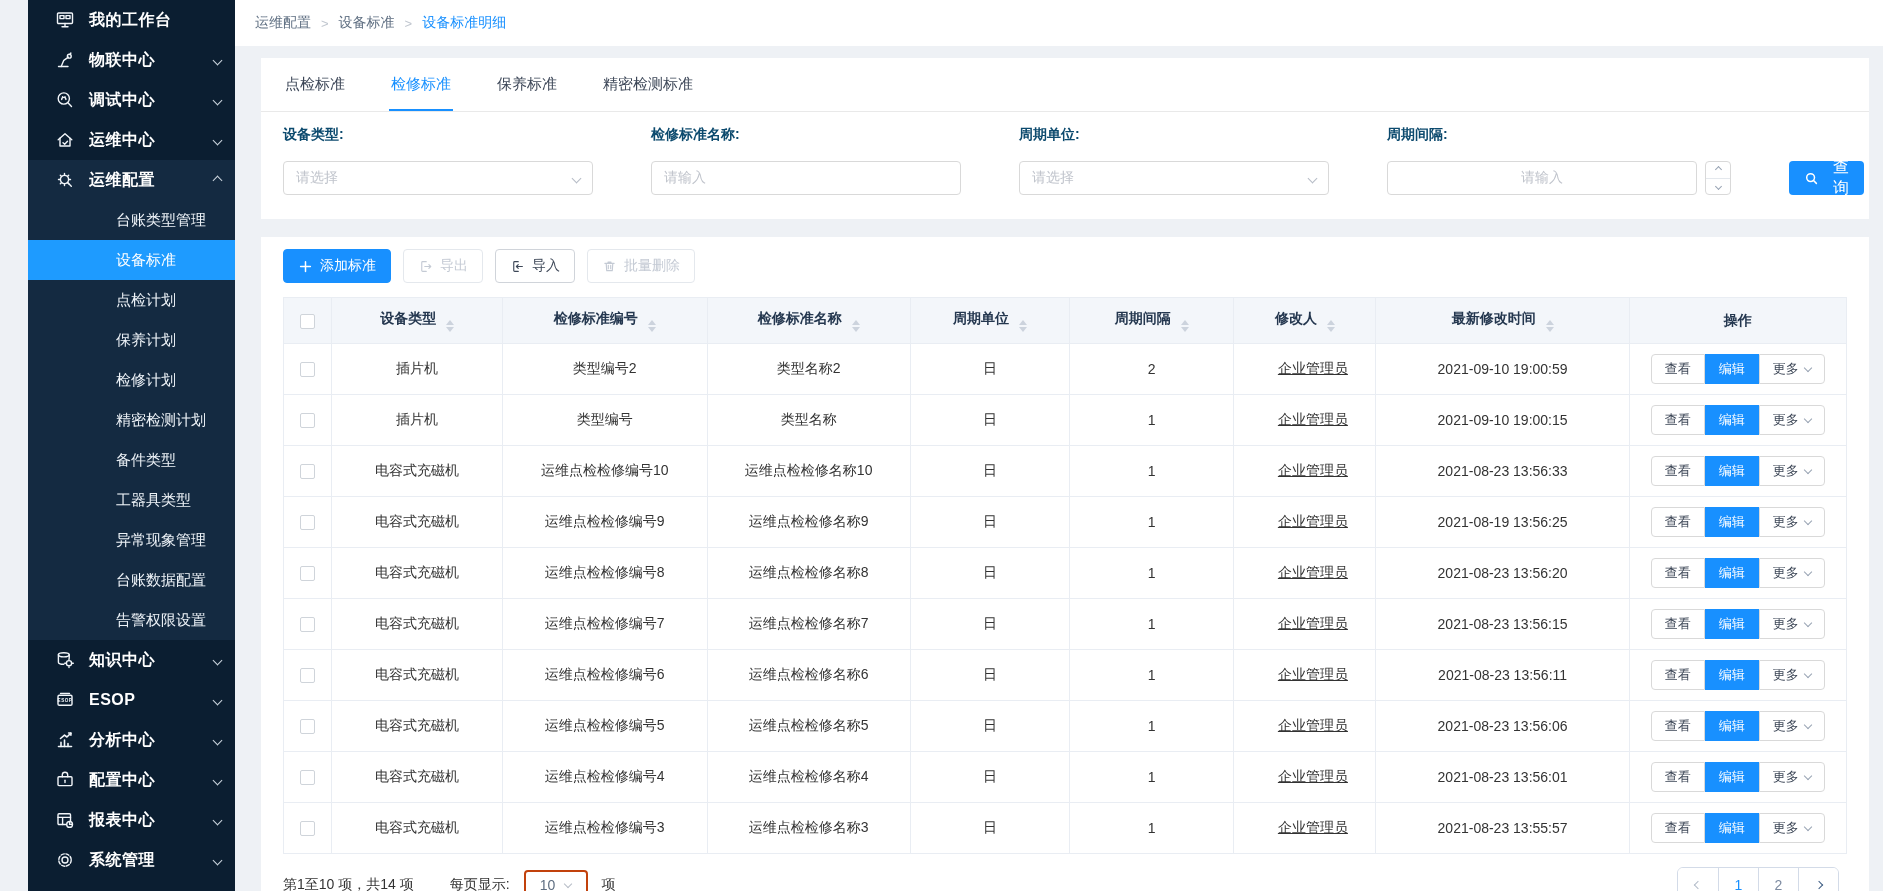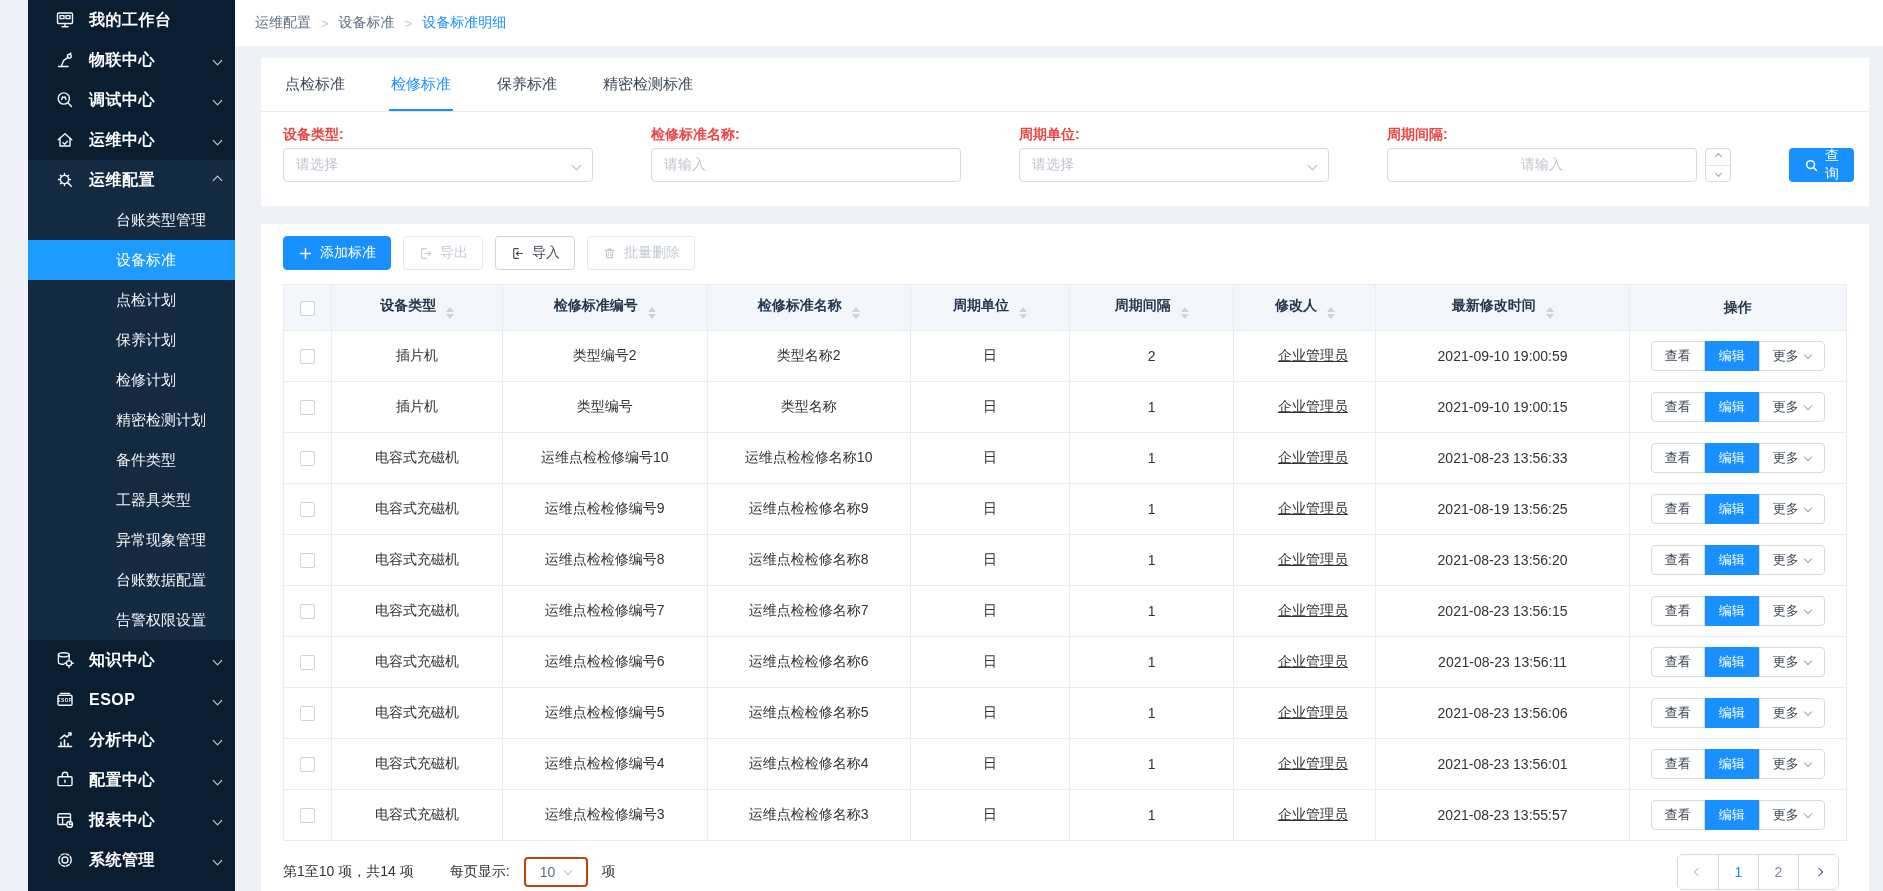--- a/index.html
+++ b/index.html
@@ -27,31 +27,31 @@
 
   .content { padding:12px 14px 0 26px; flex:1; display:flex; flex-direction:column; min-height:0; }
   .card { background:#fff; }
 
   
   .tabs-row { display:flex; padding:0 22px; border-bottom:1px solid #e9e9e9; }
   .tab { font-size:15px; color:#3c4657; padding:17px 2px 15px; margin-right:42px; cursor:pointer; border-bottom:2px solid transparent; }
   .tab.active { color:#1890ff; border-bottom-color:#1890ff; }
 
   .filters { display:flex; align-items:flex-end; padding:14px 20px 24px 22px; gap:58px; }
-  .field-label { font-size:14px; font-weight:700; color:#ef4444; margin-bottom:4px; }
+  .field-label { font-size:14px; font-weight:700; color:#0c4a6e; margin-bottom:17px; }
   .control { width:310px; height:34px; border:1px solid #d9d9d9; border-radius:4px; background:#fff; display:flex; align-items:center; padding:4px 12px; cursor:pointer; }
   .control .placeholder { flex:1; font-size:14px; color:#c0c4cc; }
   .control.number .placeholder { text-align:center; }
   .control .sel-chev { color:#b6bcc6; }
   .num-row { display:flex; align-items:center; }
   .stepper { width:26px; height:34px; margin-left:8px; border:1px solid #d9d9d9; border-radius:4px; background:#fff; display:flex; flex-direction:column; overflow:hidden; }
   .step { flex:1; display:flex; align-items:center; justify-content:center; color:#98a3b3; cursor:pointer; }
   .step + .step { border-top:1px solid #e4e8ed; }
   .step .chev { width:5px; height:5px; }
-  .search-btn { margin-left:auto; height:34px; padding:0 15px; background:#1890ff; border:none; border-radius:4px; color:#fff; font-size:14px; display:flex; align-items:center; gap:6px; cursor:pointer; font-family:inherit; }
+  .search-btn { margin-left:auto; height:34px; padding:0 15px; background:#1890ff; border:none; border-radius:4px; color:#fff; font-size:16px; display:flex; align-items:center; gap:14px; cursor:pointer; font-family:inherit; }
   .search-btn svg { width:15px; height:15px; }
 
   
   .chev { display:inline-block; width:7px; height:7px; border-right:1.6px solid currentColor; border-bottom:1.6px solid currentColor; transform:rotate(45deg); }
   .chev.up { transform:rotate(-135deg); }
   .chev.left { transform:rotate(135deg); }
   .chev.right { transform:rotate(-45deg); }
 
   
   .table-card { margin-top:18px; padding:12px 22px 0; flex:1; }

